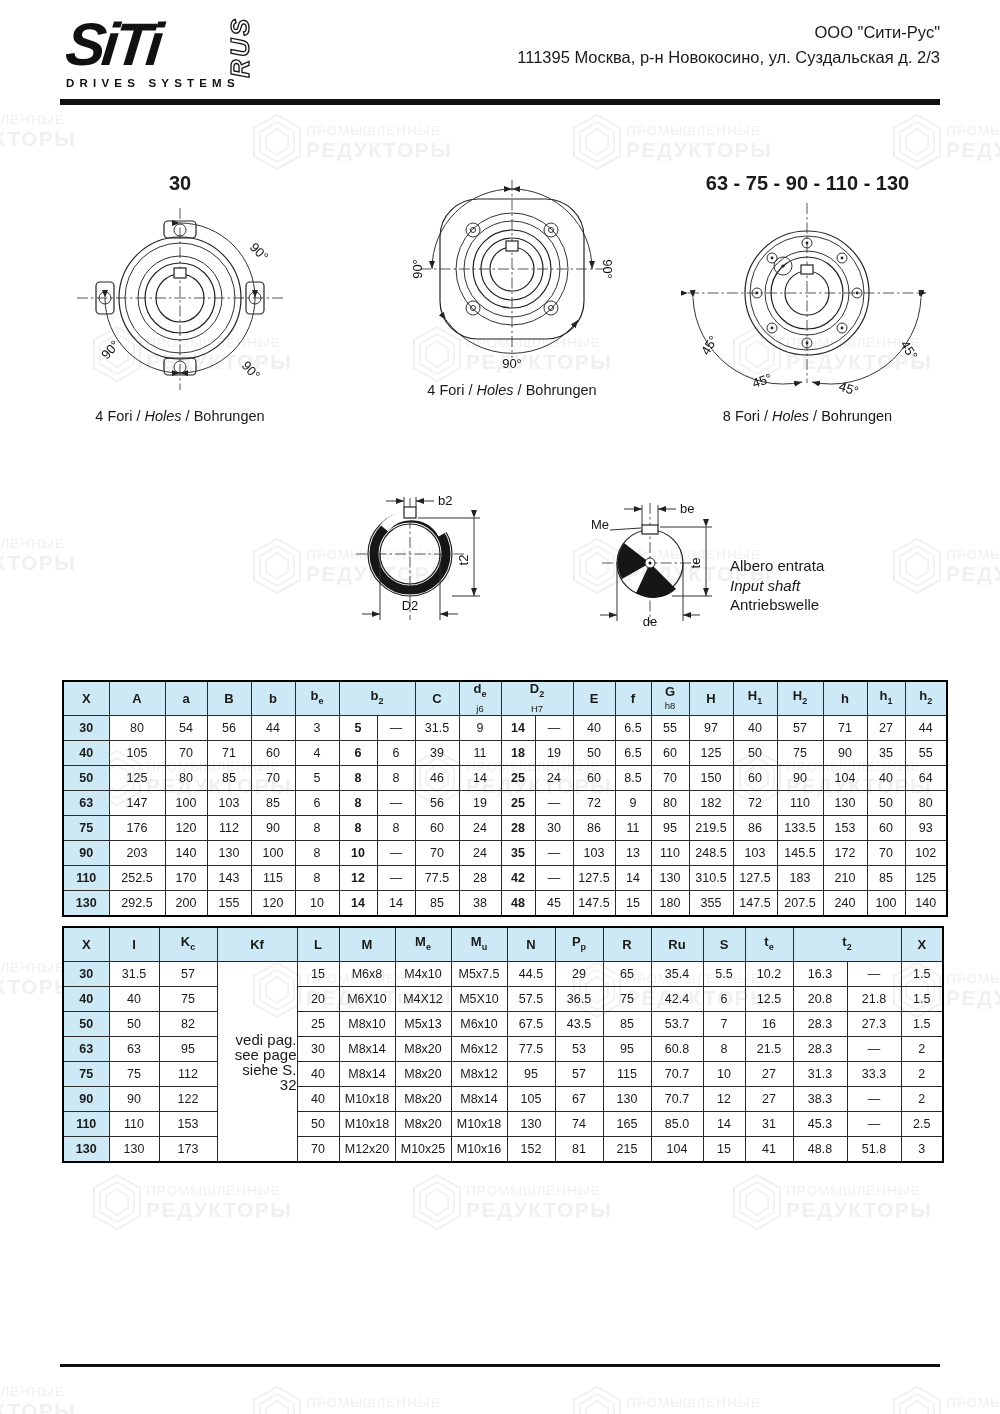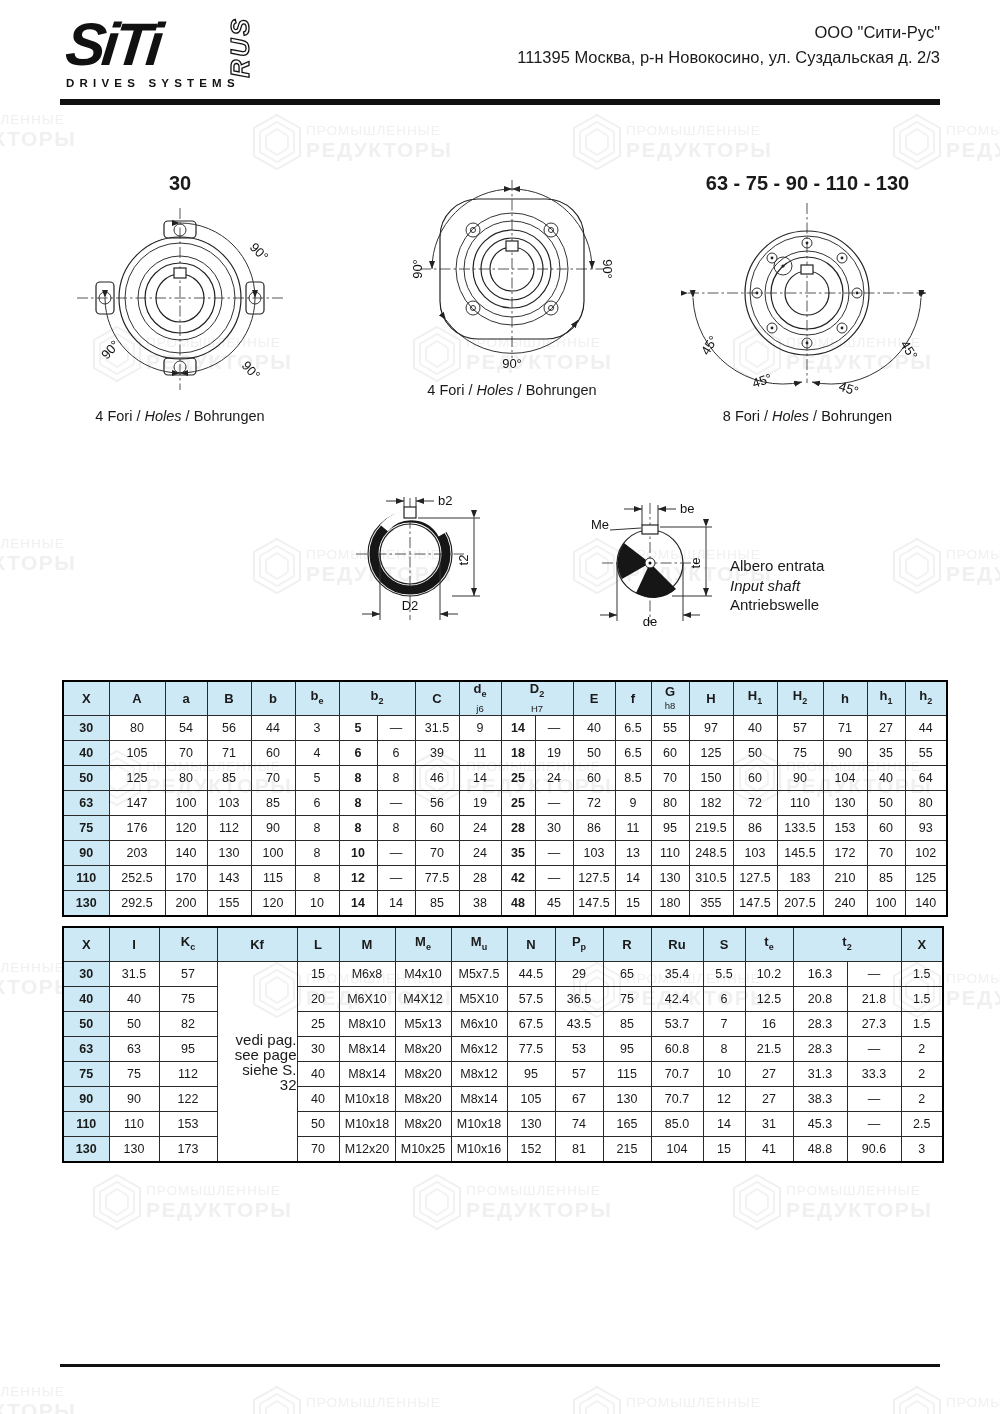--- a/index.html
+++ b/index.html
@@ -923,20 +923,20 @@
           <td>M12x20</td>
           <td>M10x25</td>
           <td>M10x16</td>
           <td>152</td>
           <td>81</td>
           <td>215</td>
           <td>104</td>
           <td>15</td>
           <td>41</td>
           <td>48.8</td>
-          <td>90.6</td>
+          <td>51.8</td>
           <td>3</td>
         </tr>
       </tbody>
     </table>
 
   <div class="footline"></div>
 </div>
 
 </body></html>

